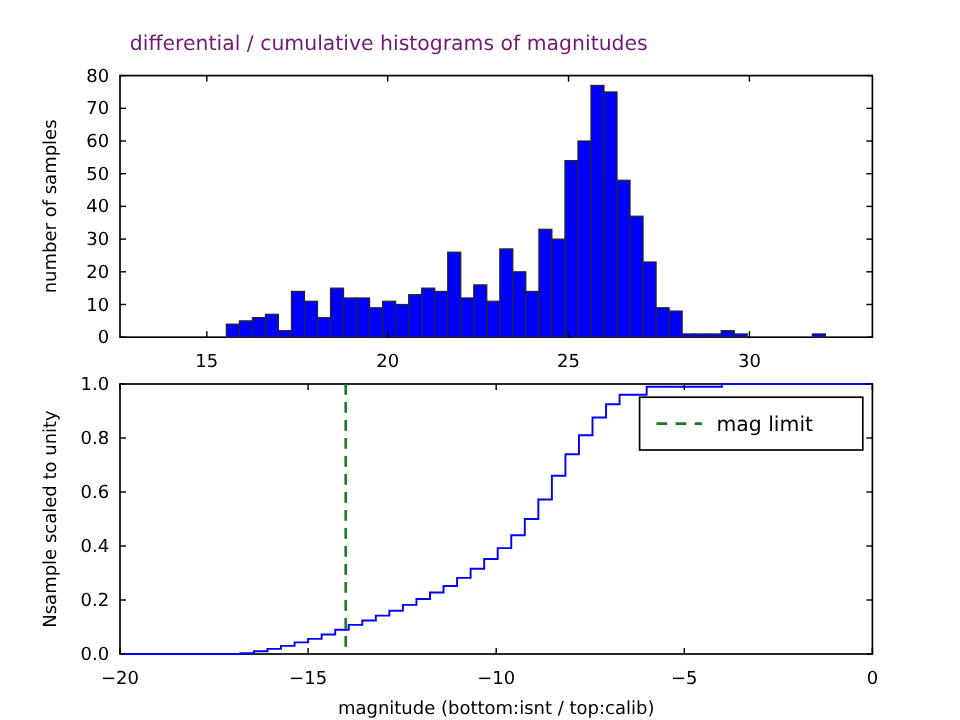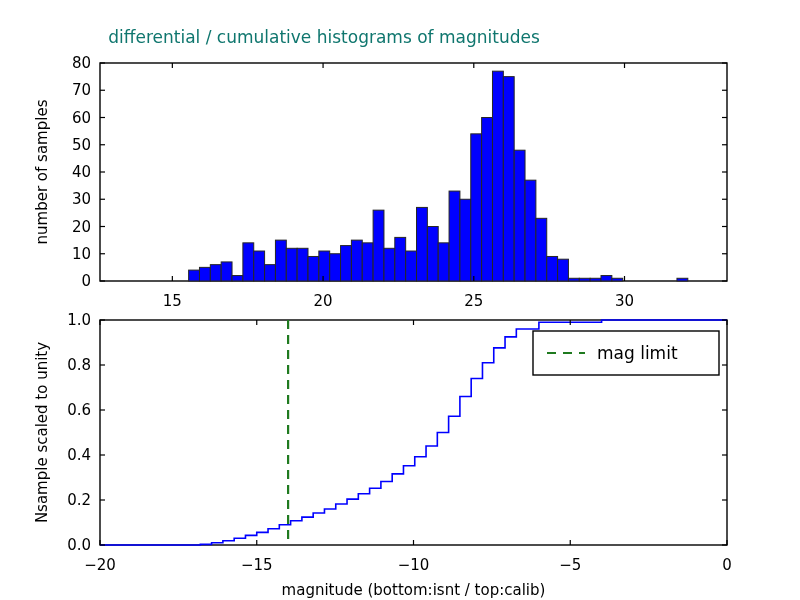--- a/index.html
+++ b/index.html
@@ -19,21 +19,21 @@
     height: 600px;
     background: #ffffff;
   }
   .plot-title {
     position: absolute;
     left: 0;
     top: 27px;
     width: 648px;
     text-align: center;
     font-size: 17px;
-    color: #0f766e;
+    color: #701a75;
     letter-spacing: 0px;
   }
   svg.canvas {
     position: absolute;
     left: 0;
     top: 0;
   }
   text {
     font-family: "DejaVu Sans", sans-serif;
     fill: #000000;

